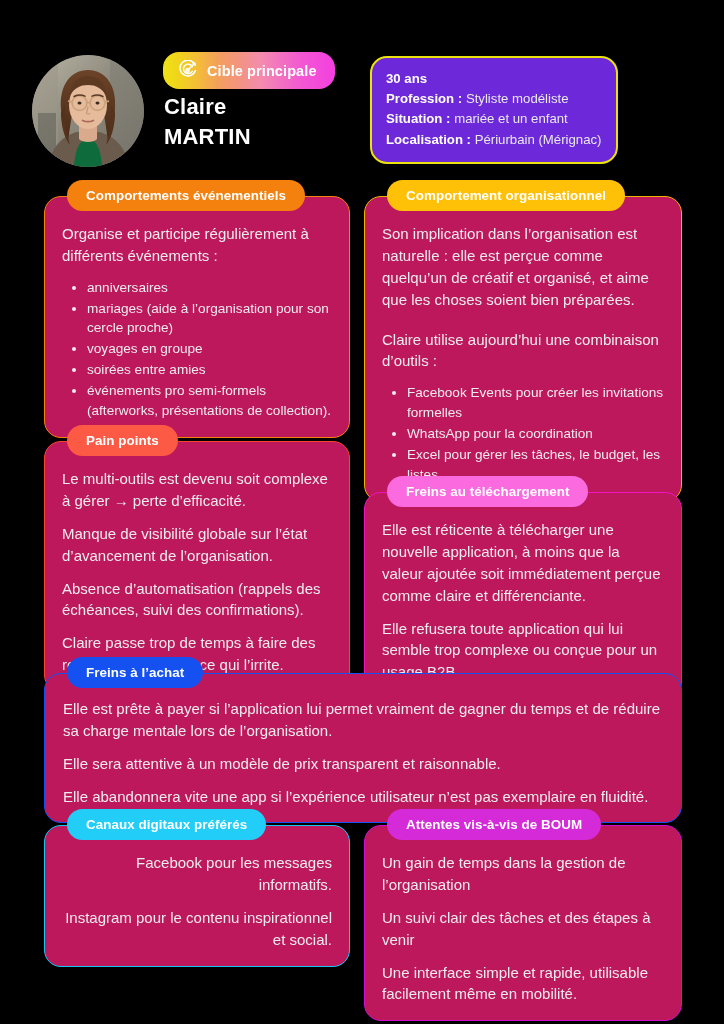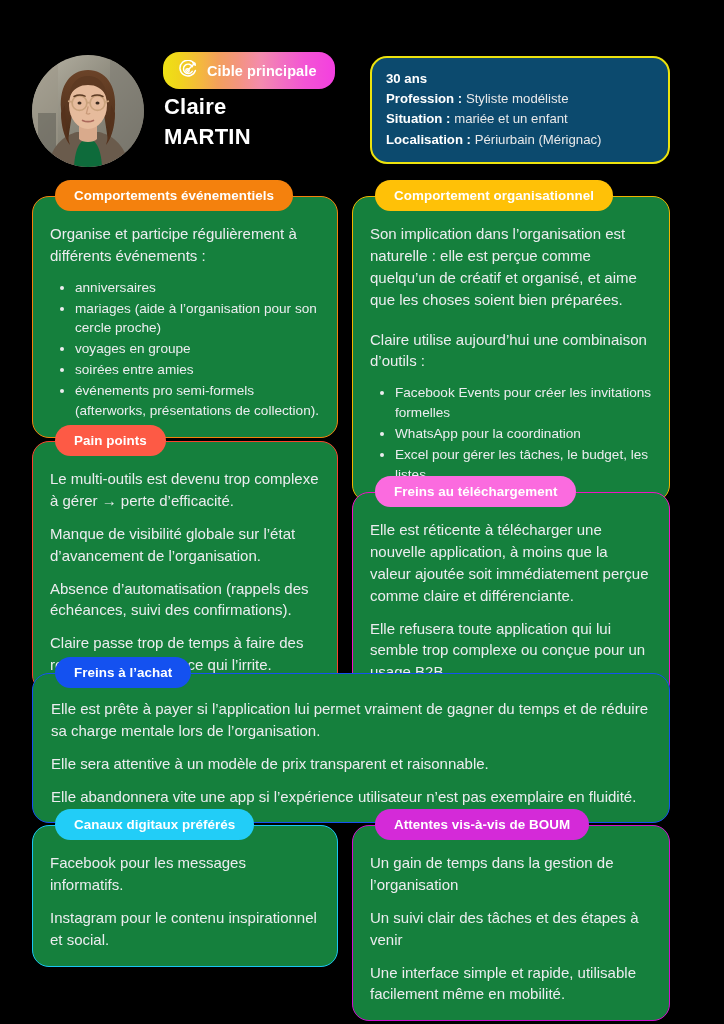--- a/index.html
+++ b/index.html
@@ -85,41 +85,42 @@
     color: #ffffff;
     letter-spacing: .2px;
   }
   .person-name .ln2 { display: block; }
 
   
   .info-card {
     position: absolute;
     left: 370px;
     top: 56px;
-    width: 300px;
+    width: 248px;
     min-height: 94px;
     border: 2px solid #ece20d;
     border-radius: 17px;
     padding: 11px 14px 12px 14px;
-    background: #0c4a6e;
+    background: #6d28d9;
   }
   .info-line {
     font-size: 13.2px;
     line-height: 1.53;
     color: #e9e9ea;
     white-space: nowrap;
   }
   .info-line b { color: #ffffff; font-weight: bold; }
 
   
   .card {
     position: absolute;
     border-radius: 17px;
     border: 1.6px solid #ffffff;
-    background: #15803d;
+    background: #be185d;
+    margin-left: 12px;
   }
   .card-tab {
     position: absolute;
     top: -17px;
     left: 22px;
     height: 31px;
     padding: 0 19px;
     display: flex;
     align-items: center;
     border-radius: 16px;
@@ -182,21 +183,21 @@
   #card-telechargement { left: 352px; top: 492px; width: 318px; }
   #card-telechargement { border-color: #ef13c3; }
   #card-telechargement .card-tab { background: #fb6bdf; }
 
   #card-achat { left: 32px; top: 673px; width: 638px; }
   #card-achat { border-color: #1451f0; }
   #card-achat .card-tab { background: #1451f0; }
   #card-achat .card-body { padding: 24px 18px 14px 18px; }
 
   #card-canaux { left: 32px; top: 825px; width: 306px; }
-  #card-canaux { border-color: #19c6f3; }
+  #card-canaux { border-color: #19c6f3; text-align: right; }
   #card-canaux .card-tab { background: #22cdf7; }
 
   #card-attentes { left: 352px; top: 825px; width: 318px; }
   #card-attentes { border-color: #cf0fcf; }
   #card-attentes .card-tab { background: #d42ad8; }
 </style>
 </head>
 <body>
 
 <div class="page">
@@ -320,21 +321,21 @@
         <li>Facebook Events pour créer les invitations formelles</li>
         <li>WhatsApp pour la coordination</li>
         <li>Excel pour gérer les tâches, le budget, les listes.</li>
       </ul>
     </div>
   </div>
 
   <div class="card" id="card-painpoints">
     <div class="card-tab">Pain points</div>
     <div class="card-body">
-      <p>Le multi-outils est devenu trop complexe à gérer → perte d’efficacité.</p>
+      <p>Le multi-outils est devenu soit complexe à gérer → perte d’efficacité.</p>
       <p>Manque de visibilité globale sur l’état d’avancement de l’organisation.</p>
       <p>Absence d’automatisation (rappels des échéances, suivi des confirmations).</p>
       <p>Claire passe trop de temps à faire des relances manuelles, ce qui l’irrite.</p>
     </div>
   </div>
 
   <div class="card" id="card-telechargement">
     <div class="card-tab">Freins au téléchargement</div>
     <div class="card-body">
       <p>Elle est réticente à télécharger une nouvelle application, à moins que la valeur ajoutée soit immédiatement perçue comme claire et différenciante.</p>

